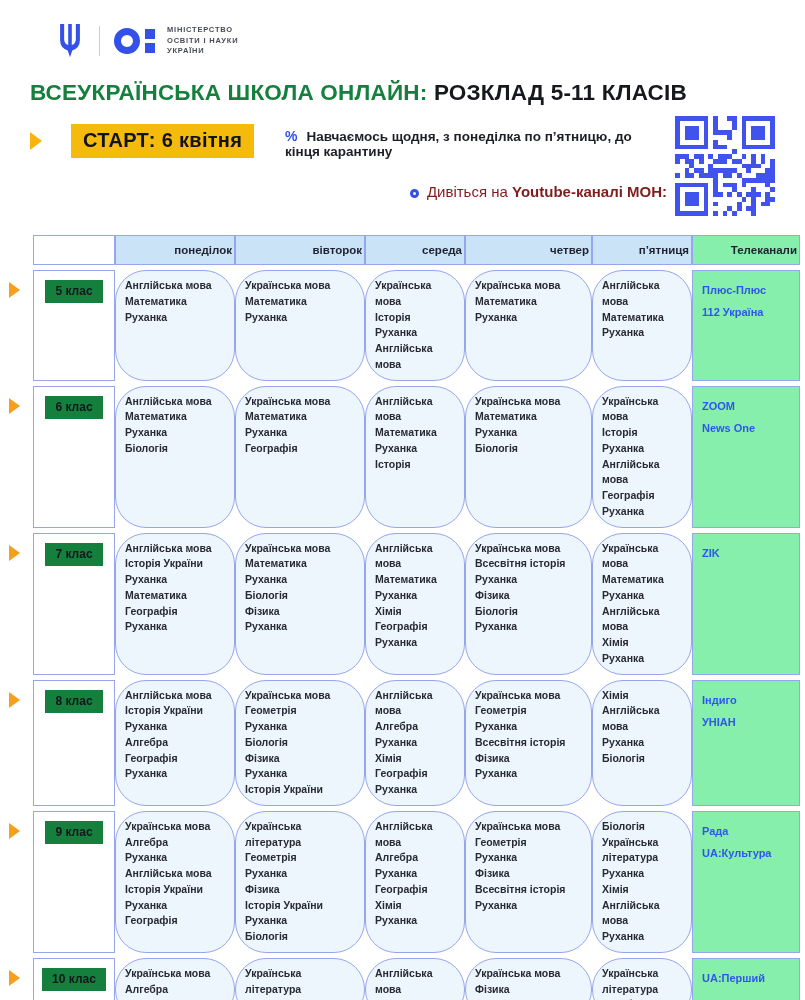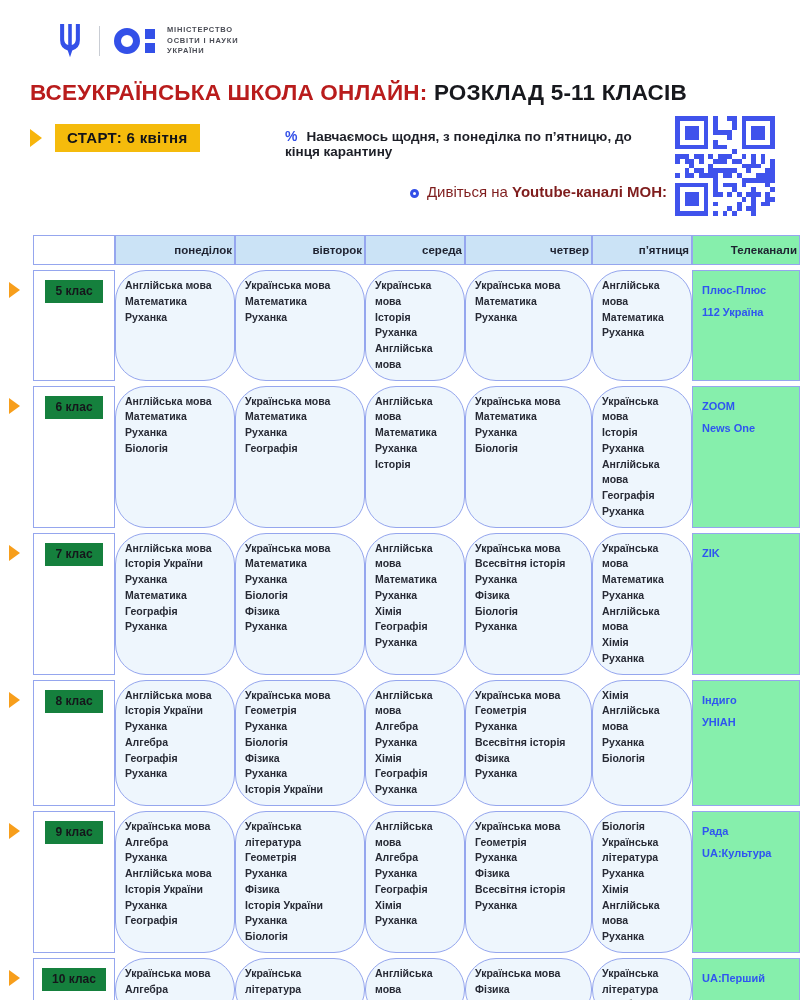--- a/index.html
+++ b/index.html
@@ -14,29 +14,29 @@
   .trident svg { display: block; }
   .logo-divider { width: 1px; height: 30px; background: #c9cdd4; margin: 0 14px; }
   .o-mark { display: flex; align-items: center; }
   .o-ring { width: 26px; height: 26px; border: 7px solid #3350e8; border-radius: 50%; }
   .o-dots { display: flex; flex-direction: column; justify-content: space-between; height: 24px; margin-left: 5px; }
   .o-dots i { display: block; width: 10px; height: 10px; background: #3350e8; }
   .ministry { margin-left: 12px; font-size: 7.5px; font-weight: bold; color: #4a4c55; letter-spacing: 0.8px; line-height: 1.45; }
 
   
   .title { margin: 20px 0 0 30px; font-size: 22.5px; font-weight: 800; letter-spacing: 0.2px; }
-  .title .t-blue { color: #b91c1c; }
+  .title .t-blue { color: #15803d; }
   .title .t-dark { color: #17181d; }
 
   
   .info { display: flex; margin: 18px 30px 0 30px; }
   .info-badges { width: 255px; flex-shrink: 0; }
   .badge-row { display: flex; align-items: center; margin-bottom: 16px; }
   .tri { width: 0; height: 0; border-top: 9px solid transparent; border-bottom: 9px solid transparent; border-left: 12px solid #f7b50c; margin-right: 13px; }
-  .badge { background: #f5bb0c; color: #121319; font-weight: 800; font-size: 15px; padding: 5px 12px 6px; letter-spacing: 0.3px; }
+  .badge { background: #f5bb0c; color: #121319; font-weight: 800; font-size: 20px; padding: 5px 12px 6px; letter-spacing: 0.3px; margin-left: 16px; }
   .info-texts { flex: 1; padding-top: 4px; }
   .info-line1 { font-size: 13.5px; color: #1d1f27; font-weight: 600; }
   .info-line1 .pct { color: #3350e8; font-weight: 800; margin-right: 9px; font-size: 14px; }
   .info-line2 { margin-top: 24px; text-align: right; font-size: 15px; color: #7f1d1d; }
   .ring-ico { display: inline-block; width: 9px; height: 9px; border: 3.5px solid #3350e8; border-radius: 50%; vertical-align: -1px; margin-right: 8px; }
   .info-line2 b { font-weight: 800; }
   .qr-wrap { width: 100px; flex-shrink: 0; margin-left: 8px; margin-top: -8px; }
   .qr-wrap svg { display: block; width: 100px; height: 100px; }
 
   

